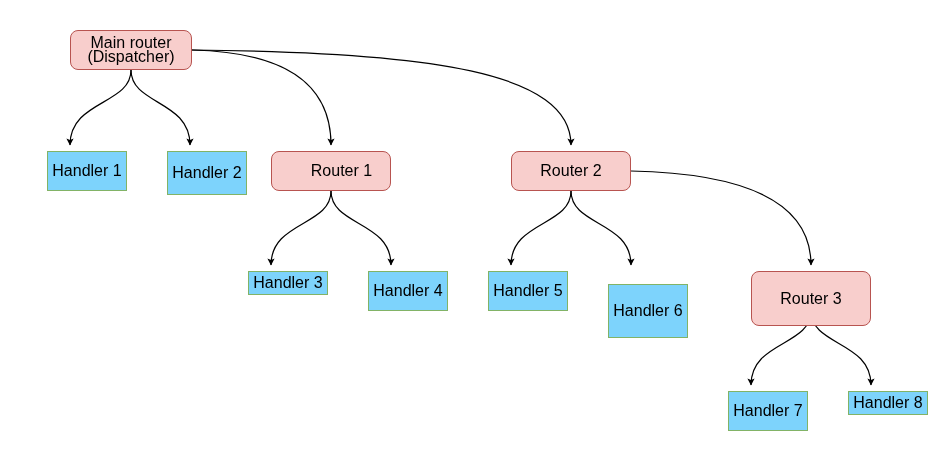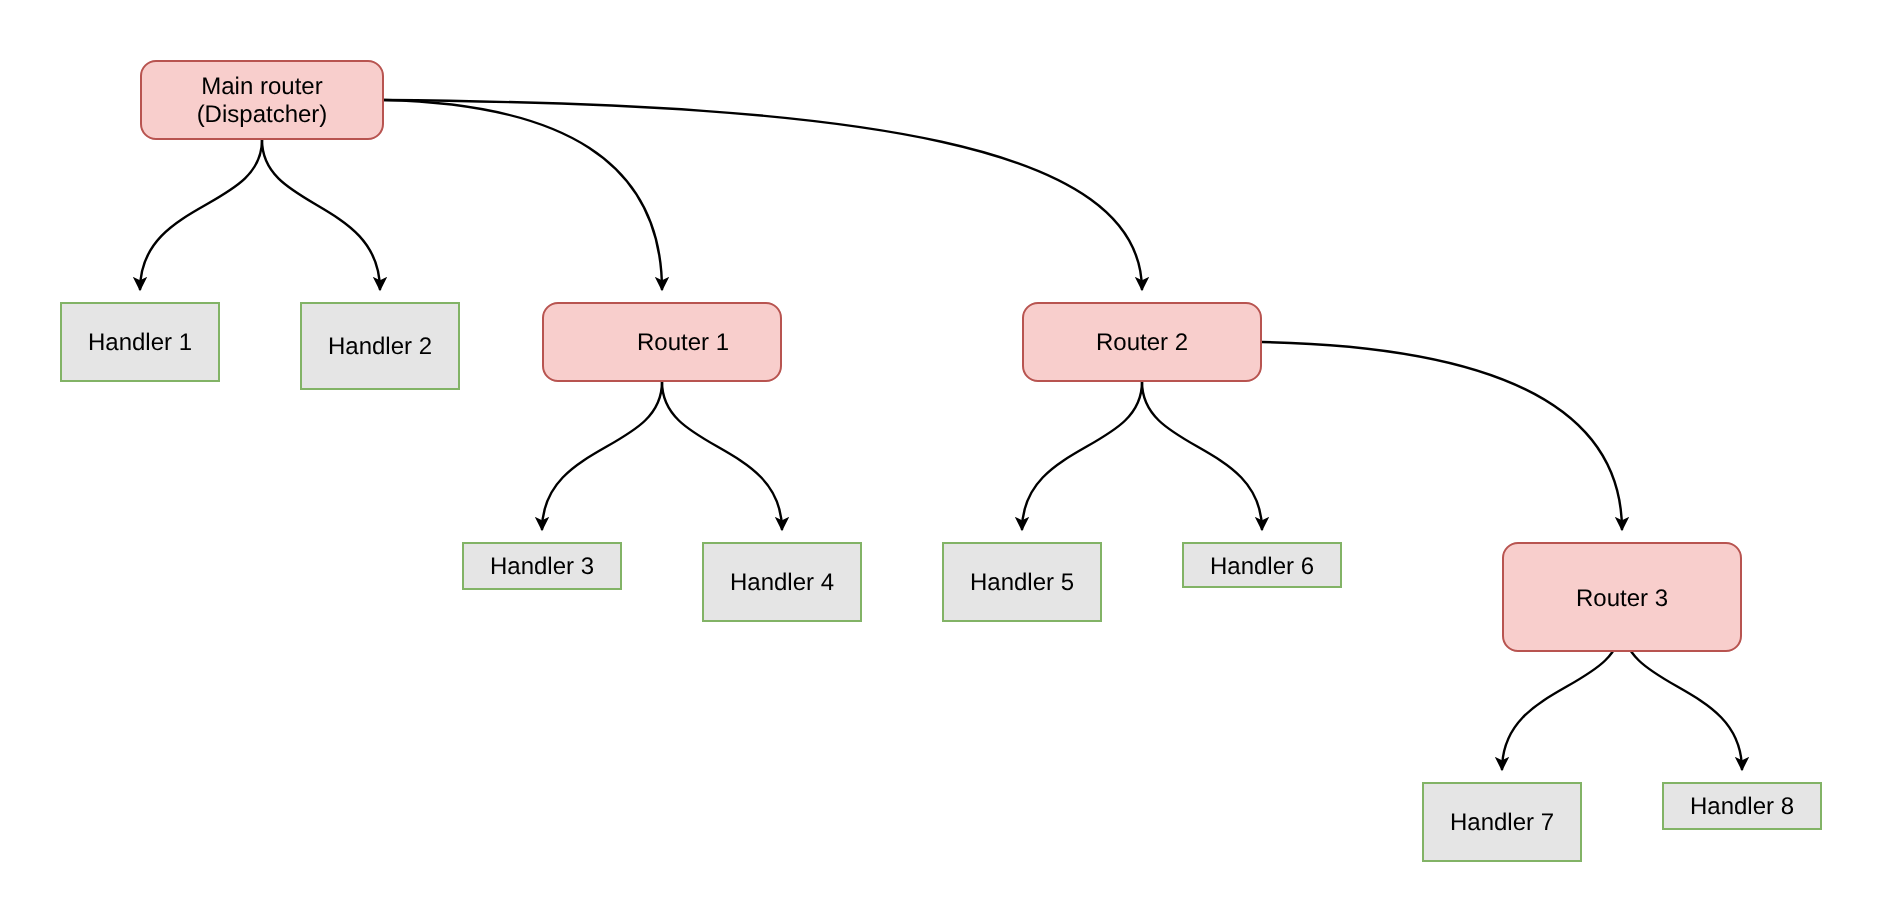--- a/index.html
+++ b/index.html
@@ -29,36 +29,37 @@
     height: 461px;
     pointer-events: none;
   }
   .node {
     position: absolute;
     box-sizing: border-box;
     display: flex;
     align-items: center;
     justify-content: center;
     text-align: center;
-    font-size: 12px;
+    font-size: 16px;
     line-height: 14px;
     color: #000000;
     border-width: 1px;
     border-style: solid;
     white-space: pre-line;
   }
   .node-router {
     background: #f8cecc;
     border-color: #b85450;
     border-radius: 8px;
   }
   .node-handler {
-    background: #e5e5e5;
+    background: #7dd3fc;
     border-color: #82b366;
     border-radius: 0px;
+    margin-left: 17px;
   }
   .node-label {
     display: block;
     white-space: pre-line;
   }
 </style>
 </head>
 <body>
 
 <div id="diagram-root">
@@ -87,19 +88,19 @@
   <div id="nodes-group">
       <div class="node node-router" style="left: 70px; top: 30px; width: 122px; height: 40px;"><span class="node-label">Main router
 (Dispatcher)</span></div>
       <div class="node node-handler" style="left: 30px; top: 151px; width: 80px; height: 40px;"><span class="node-label">Handler 1</span></div>
       <div class="node node-handler" style="left: 150px; top: 151px; width: 80px; height: 44px;"><span class="node-label">Handler 2</span></div>
       <div class="node node-router" style="left: 271px; top: 151px; width: 120px; height: 40px; padding-left: 21px;"><span class="node-label">Router 1</span></div>
       <div class="node node-router" style="left: 511px; top: 151px; width: 120px; height: 40px;"><span class="node-label">Router 2</span></div>
       <div class="node node-handler" style="left: 231px; top: 271px; width: 80px; height: 24px;"><span class="node-label">Handler 3</span></div>
       <div class="node node-handler" style="left: 351px; top: 271px; width: 80px; height: 40px;"><span class="node-label">Handler 4</span></div>
       <div class="node node-handler" style="left: 471px; top: 271px; width: 80px; height: 40px;"><span class="node-label">Handler 5</span></div>
-      <div class="node node-handler" style="left: 591px; top: 271px; width: 80px; height: 23px;"><span class="node-label">Handler 6</span></div>
+      <div class="node node-handler" style="left: 591px; top: 284px; width: 80px; height: 54px;"><span class="node-label">Handler 6</span></div>
       <div class="node node-router" style="left: 751px; top: 271px; width: 120px; height: 55px;"><span class="node-label">Router 3</span></div>
       <div class="node node-handler" style="left: 711px; top: 391px; width: 80px; height: 40px;"><span class="node-label">Handler 7</span></div>
       <div class="node node-handler" style="left: 831px; top: 391px; width: 80px; height: 24px;"><span class="node-label">Handler 8</span></div>
     </div>
 
 </div>
 
 </body></html>

